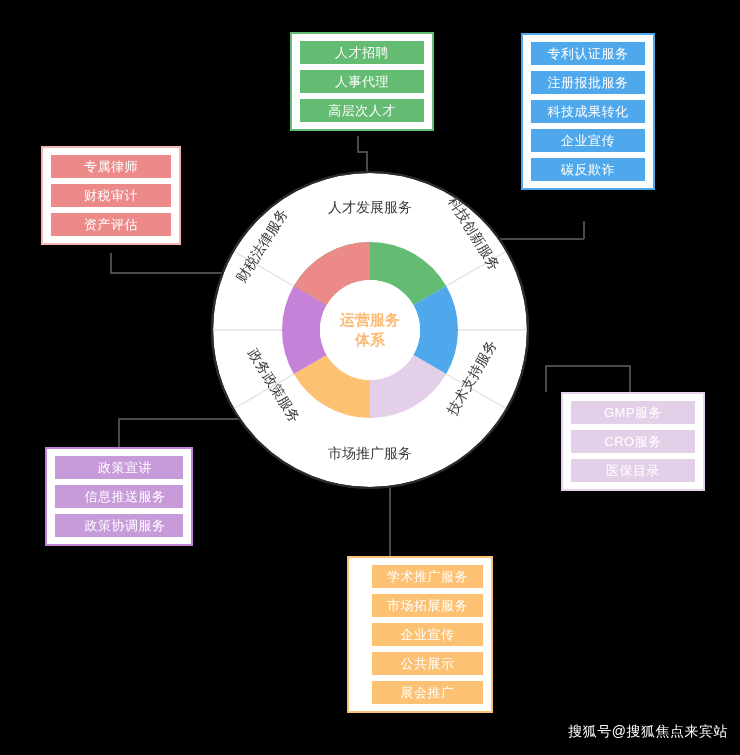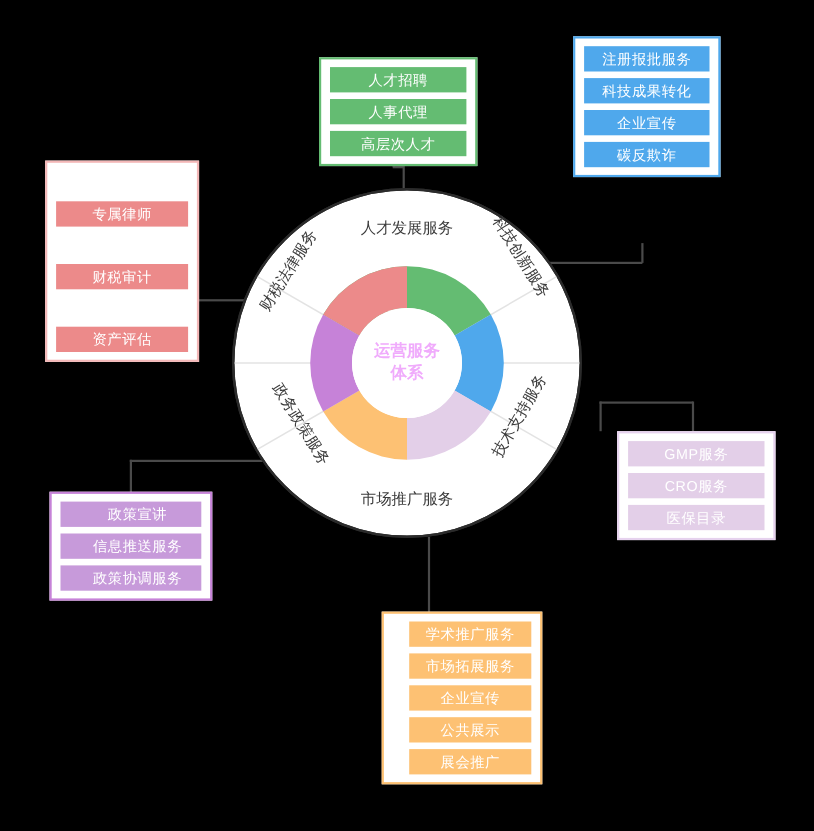--- a/index.html
+++ b/index.html
@@ -28,26 +28,26 @@
     text-align:center;
     color:#ffffff;
     font-size:13px;
     line-height:19px;
     padding:2px 4px;
     letter-spacing:.5px;
     white-space:nowrap;
   }
 
   
-  .t-green{border-color:#64bc72;margin-top:20px;}
+  .t-green{border-color:#64bc72;}
   .t-green .chip{background:#64bc72;}
   .t-blue{border-color:#4fa8ec;}
   .t-blue .chip{background:#4fa8ec;}
   .t-red{border-color:#f3b7b7;}
-  .t-red .chip{background:#ec8a8a;margin-top:28px;}
+  .t-red .chip{background:#ec8a8a;}
   .t-purple{border-color:#c682d8;}
   .t-purple .chip{background:#c79ada;padding-left:16px;}
   .t-lilac{border-color:#e6d2ee;}
   .t-lilac .chip{background:#e3cfe8;text-align:center;}
   .t-orange{border-color:#fdc173;}
   .t-orange .chip{background:#fdc173;}
 
   
   .conn{position:absolute;background:#4a4a4a;z-index:2;}
   .conn.h{height:1.5px;}
@@ -59,21 +59,21 @@
   .ring-label{
     font-size:14px;
     fill:#3b3b3b;
     font-family:"Liberation Sans","DejaVu Sans",sans-serif;
   }
   .center-text{
     position:absolute;left:50%;top:50%;
     transform:translate(-50%,-50%);
     text-align:center;
     font-size:15px;line-height:20px;
-    color:#f0abfc;font-weight:bold;
+    color:#fdba74;font-weight:bold;
     width:110px;
     white-space:pre-line;
   }
   
   #watermark{
     position:absolute;right:12px;bottom:14px;
     color:#ffffff;font-size:14px;
     letter-spacing:.5px;
     display:flex;align-items:center;gap:4px;
     z-index:6;
@@ -147,20 +147,21 @@
 体系</div>
   </div>
 
   <div class="callout t-green" style="left:290px;top:32px;width:144px;">
     <div class="chip">人才招聘</div>
     <div class="chip">人事代理</div>
     <div class="chip">高层次人才</div>
   </div>
 
   <div class="callout t-blue" style="left:521px;top:33px;width:134px;">
+    <div class="chip">专利认证服务</div>
     <div class="chip">注册报批服务</div>
     <div class="chip">科技成果转化</div>
     <div class="chip">企业宣传</div>
     <div class="chip">碳反欺诈</div>
   </div>
 
   <div class="callout t-red" style="left:41px;top:146px;width:140px;">
     <div class="chip">专属律师</div>
     <div class="chip">财税审计</div>
     <div class="chip">资产评估</div>
@@ -179,14 +180,17 @@
   </div>
 
   <div class="callout t-orange" style="left:347px;top:556px;width:146px;padding-left:23px;">
     <div class="chip">学术推广服务</div>
     <div class="chip">市场拓展服务</div>
     <div class="chip">企业宣传</div>
     <div class="chip">公共展示</div>
     <div class="chip">展会推广</div>
   </div>
 
+  <div id="watermark">
+    <span>搜狐号@搜狐焦点来宾站</span>
+  </div>
 
 </div>
 
 </body></html>

